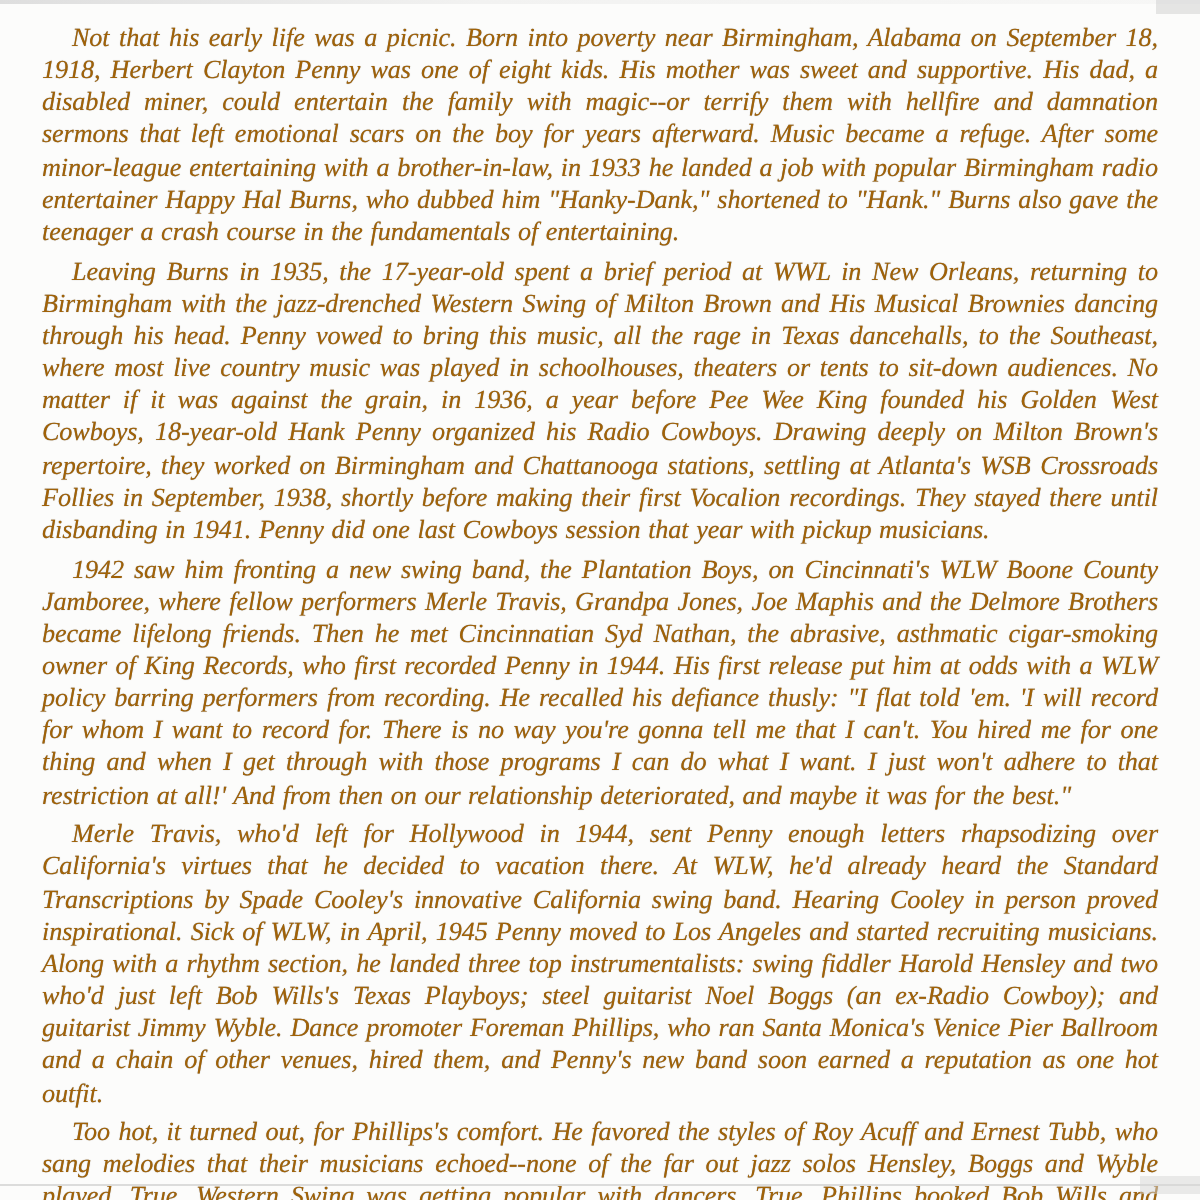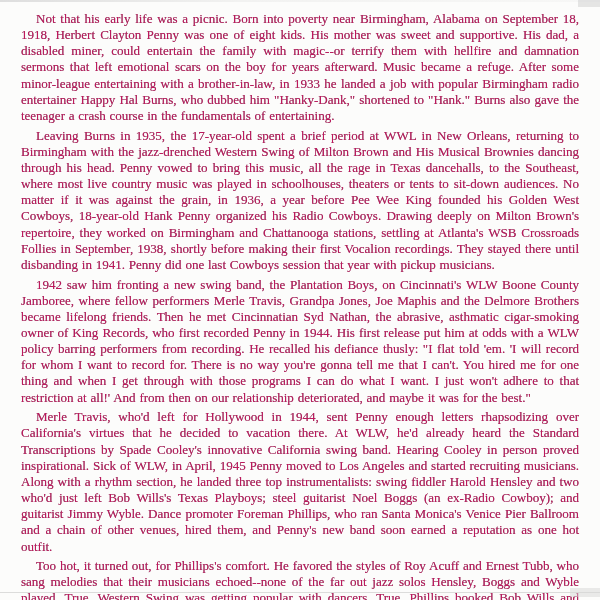--- a/index.html
+++ b/index.html
@@ -45,27 +45,28 @@
   .text-block {
     position: absolute;
     top: 11px;
     left: 21px;
     right: 21px;
   }
   .para {
     margin: 0 0 3.5px 0;
     font-size: 13.1px;
     line-height: 16.15px;
-    color: #be185d;
+    color: #a16207;
     text-align: justify;
     text-indent: 15px;
     letter-spacing: -0.05px;
     word-spacing: 0.6px;
     
     text-shadow: 0 0 0.4px rgba(30,30,30,0.55);
+    font-style: italic;
   }
 </style>
 </head>
 <body>
 
 <div class="page">
 
   <div class="edge-top"></div>
   <div class="edge-top-right"></div>
 

